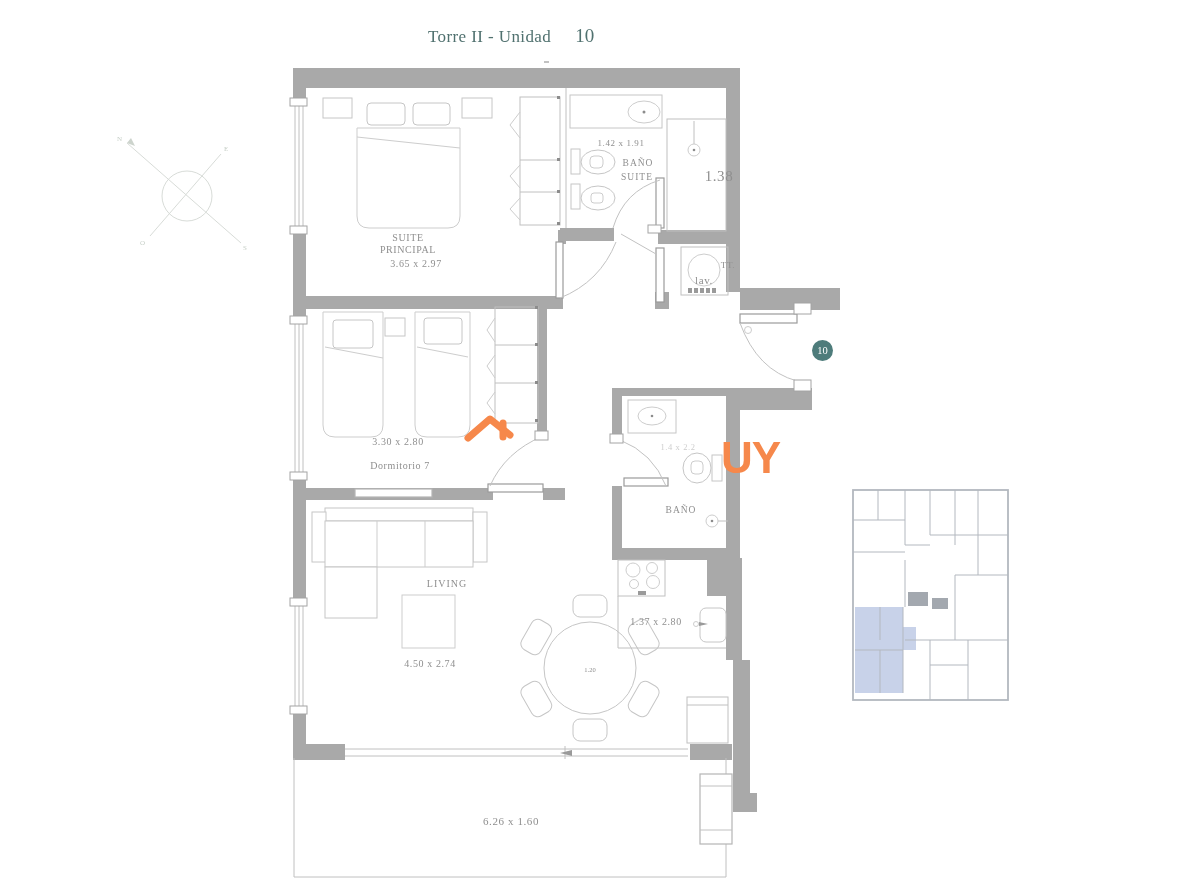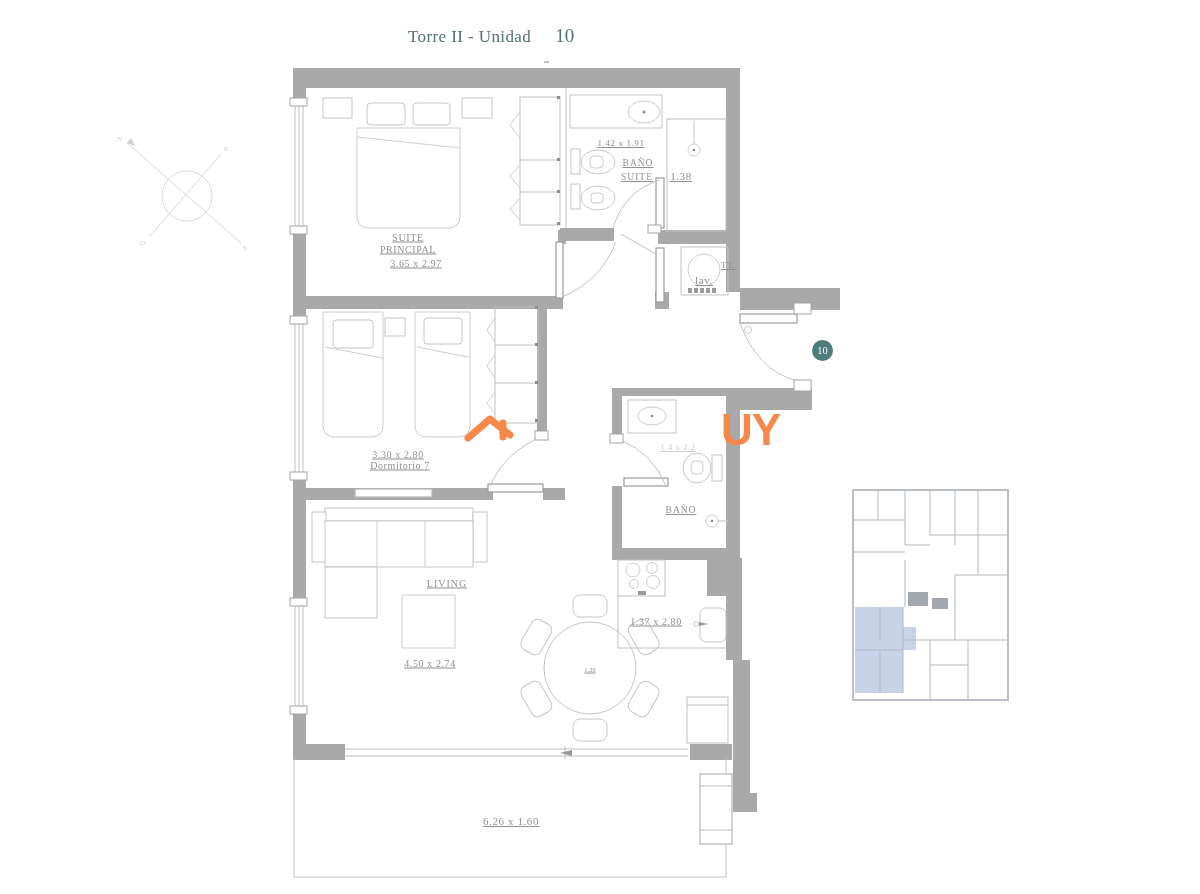--- a/index.html
+++ b/index.html
@@ -22,30 +22,30 @@
   .dot{fill:#8c8c8c;}
   .hatch{fill:#9a9a9a;}
   .kp{stroke:var(--keyplan-line);stroke-width:1;fill:none;}
   .kpo{stroke:var(--keyplan-line);stroke-width:1.8;fill:none;}
   .kpdark{fill:#a3a8af;}
   .hl{fill:var(--keyplan-highlight);}
   .accent{stroke:var(--accent-orange);fill:none;stroke-width:7;stroke-linecap:round;stroke-linejoin:round;}
   .compass{stroke:#d8dcd8;stroke-width:1;fill:none;}
   .ctext{fill:#c6cfc7;font-size:7px;font-family:"Liberation Serif",serif;}
   .lbl{position:absolute;color:var(--label-text);font-size:10px;letter-spacing:.6px;
-       white-space:nowrap;transform:translate(-50%,-50%);text-decoration:underline;}
-  .title{position:absolute;left:408px;top:25px;display:flex;align-items:baseline;gap:24px;
+       white-space:nowrap;transform:translate(-50%,-50%);}
+  .title{position:absolute;left:428px;top:25px;display:flex;align-items:baseline;gap:24px;
          color:var(--title-text);}
   .title .t1{font-size:17px;letter-spacing:.4px;}
   .title .t2{font-size:19px;}
   .title-dash{position:absolute;left:544px;top:61px;width:5px;height:2px;background:#c2c2c2;}
   .badge{position:absolute;left:812px;top:340px;width:21px;height:21px;border-radius:50%;
          background:var(--badge-bg);color:var(--badge-text);font-size:10.5px;
          display:flex;align-items:center;justify-content:center;}
-  .uy{position:absolute;left:721px;top:408px;font-family:"Liberation Sans",sans-serif;
+  .uy{position:absolute;left:721px;top:436px;font-family:"Liberation Sans",sans-serif;
       font-weight:bold;font-size:44px;line-height:1;color:var(--accent-orange);letter-spacing:-1px;}
   .faint{opacity:.45;}
 </style>
 </head>
 <body>
 
 <div class="stage">
 
 <svg width="1200" height="894" viewBox="0 0 1200 894">
 
@@ -345,26 +345,26 @@
 </div>
 <div class="title-dash"></div>
 
 <div class="lbl" style="left:408px;top:237px">SUITE</div>
 <div class="lbl" style="left:408px;top:249px">PRINCIPAL</div>
 <div class="lbl" style="left:416px;top:263px">3.65 x 2.97</div>
 
 <div class="lbl" style="left:621px;top:143px;font-size:9px">1.42 x 1.91</div>
 <div class="lbl" style="left:638px;top:163px;font-size:9.5px;letter-spacing:1px">BAÑO</div>
 <div class="lbl" style="left:637px;top:177px;font-size:9.5px;letter-spacing:1px">SUITE</div>
-<div class="lbl" style="left:681px;top:176px;font-size:11px">1.38</div>
+<div class="lbl" style="left:719px;top:176px;font-size:15px">1.38</div>
 
 <div class="lbl" style="left:728px;top:265px;font-size:9px">TT.</div>
 <div class="lbl" style="left:704px;top:280px;font-size:11px">lav.</div>
 
-<div class="lbl" style="left:398px;top:454px">3.30 x 2.80</div>
+<div class="lbl" style="left:398px;top:441px">3.30 x 2.80</div>
 <div class="lbl" style="left:400px;top:465px">Dormitorio 7</div>
 
 <div class="lbl faint" style="left:678px;top:447px;font-size:8.5px">1.4 x 2.2</div>
 <div class="lbl" style="left:681px;top:510px;font-size:9.5px;letter-spacing:1px">BAÑO</div>
 
 <div class="lbl" style="left:447px;top:583px;letter-spacing:1px">LIVING</div>
 <div class="lbl" style="left:430px;top:663px">4.50 x 2.74</div>
 
 <div class="lbl" style="left:656px;top:621px">1.37 x 2.80</div>
 <div class="lbl" style="left:590px;top:669px;font-size:6.5px;letter-spacing:0">1.20</div>

